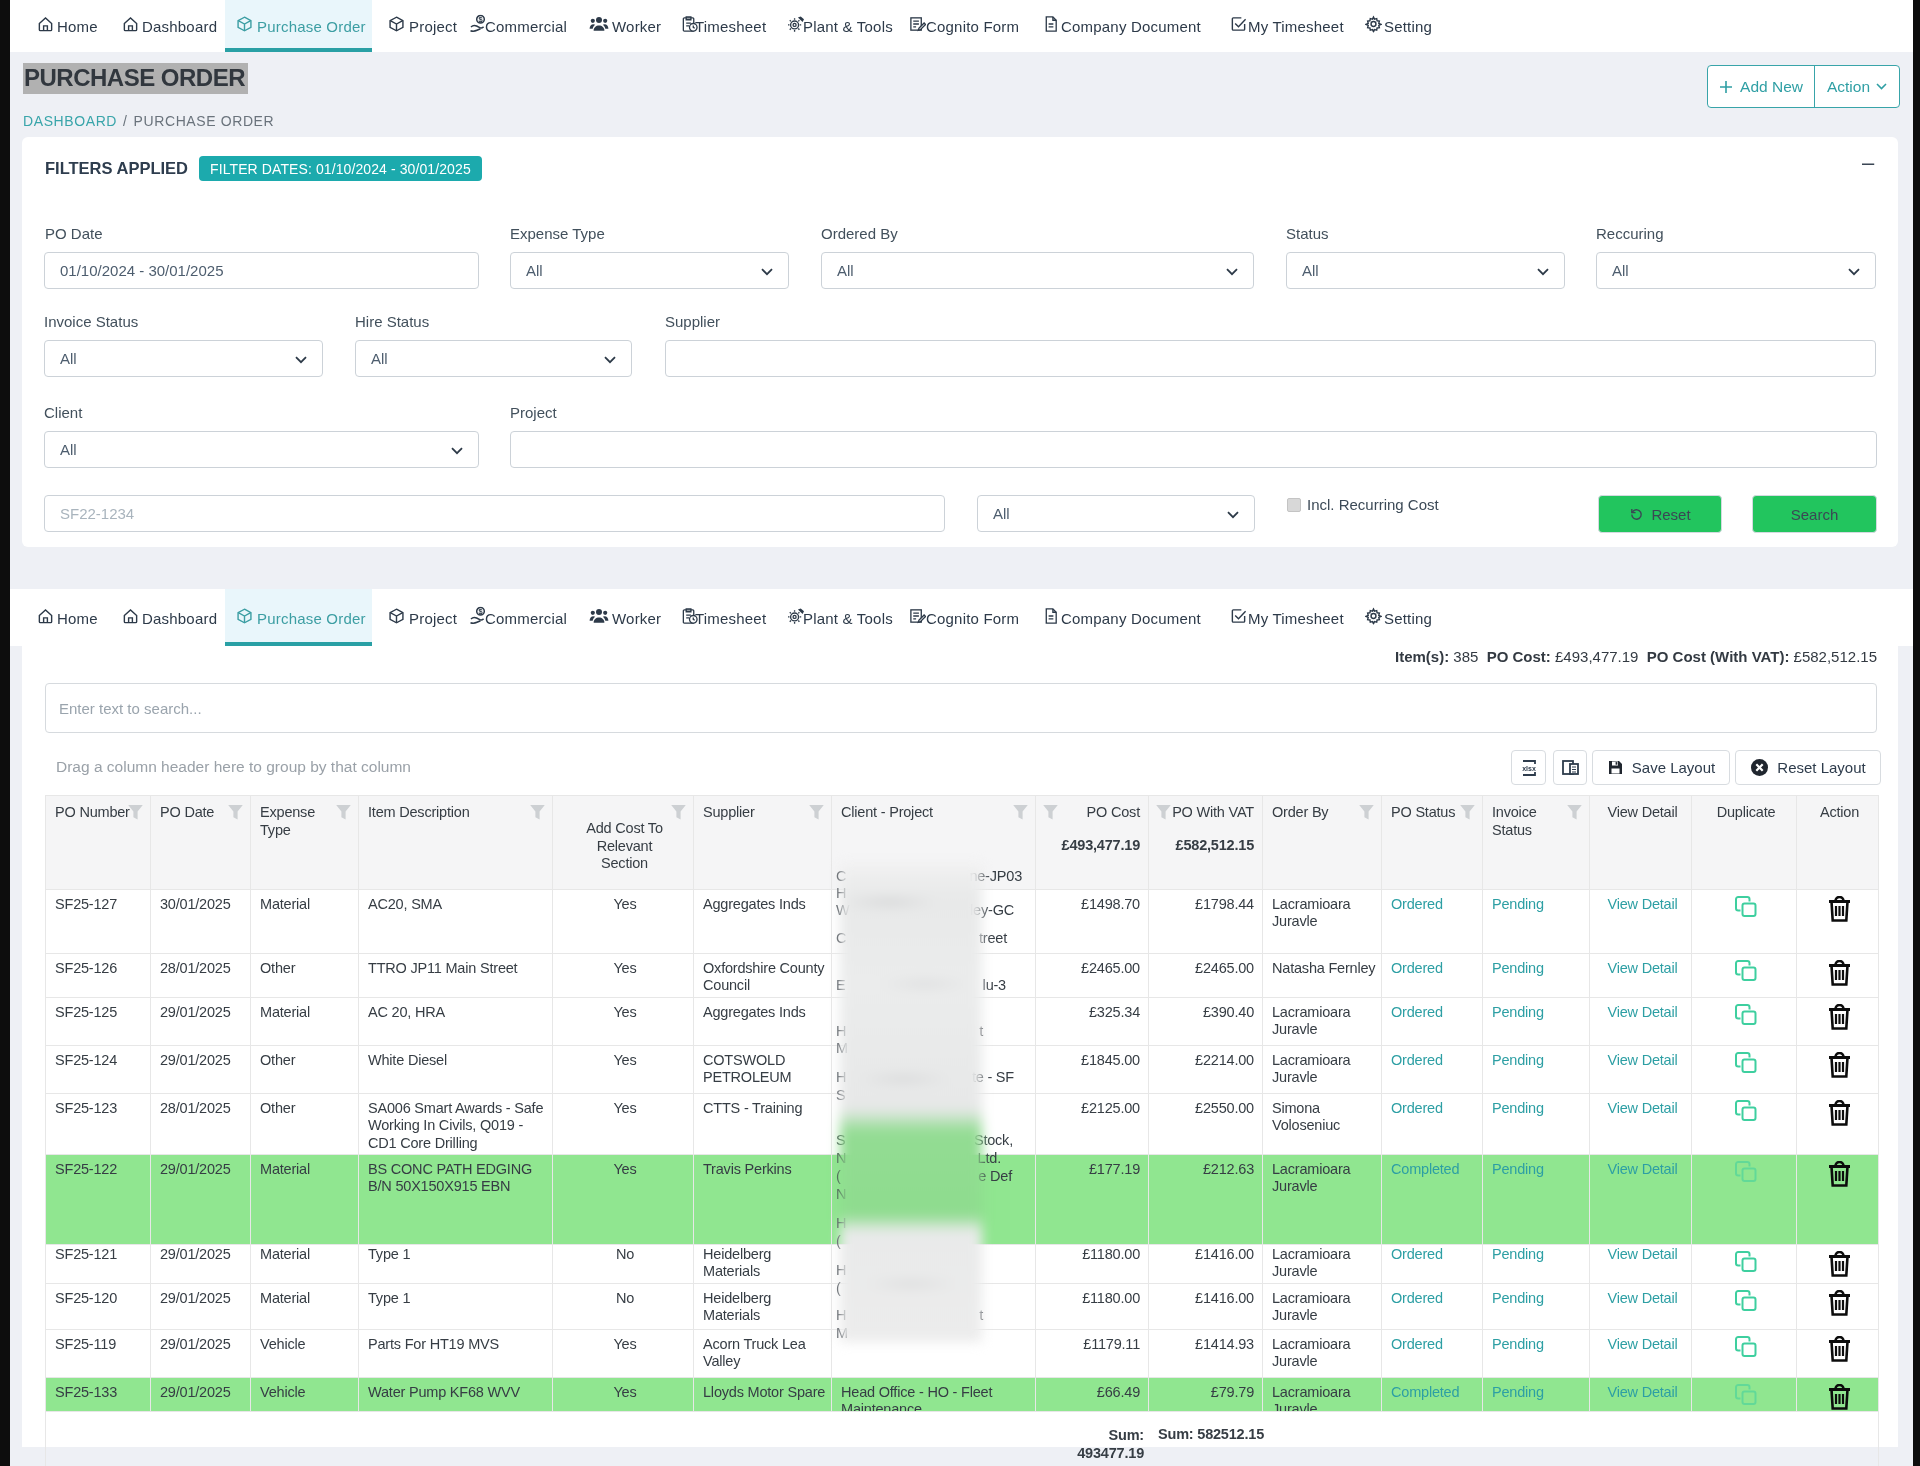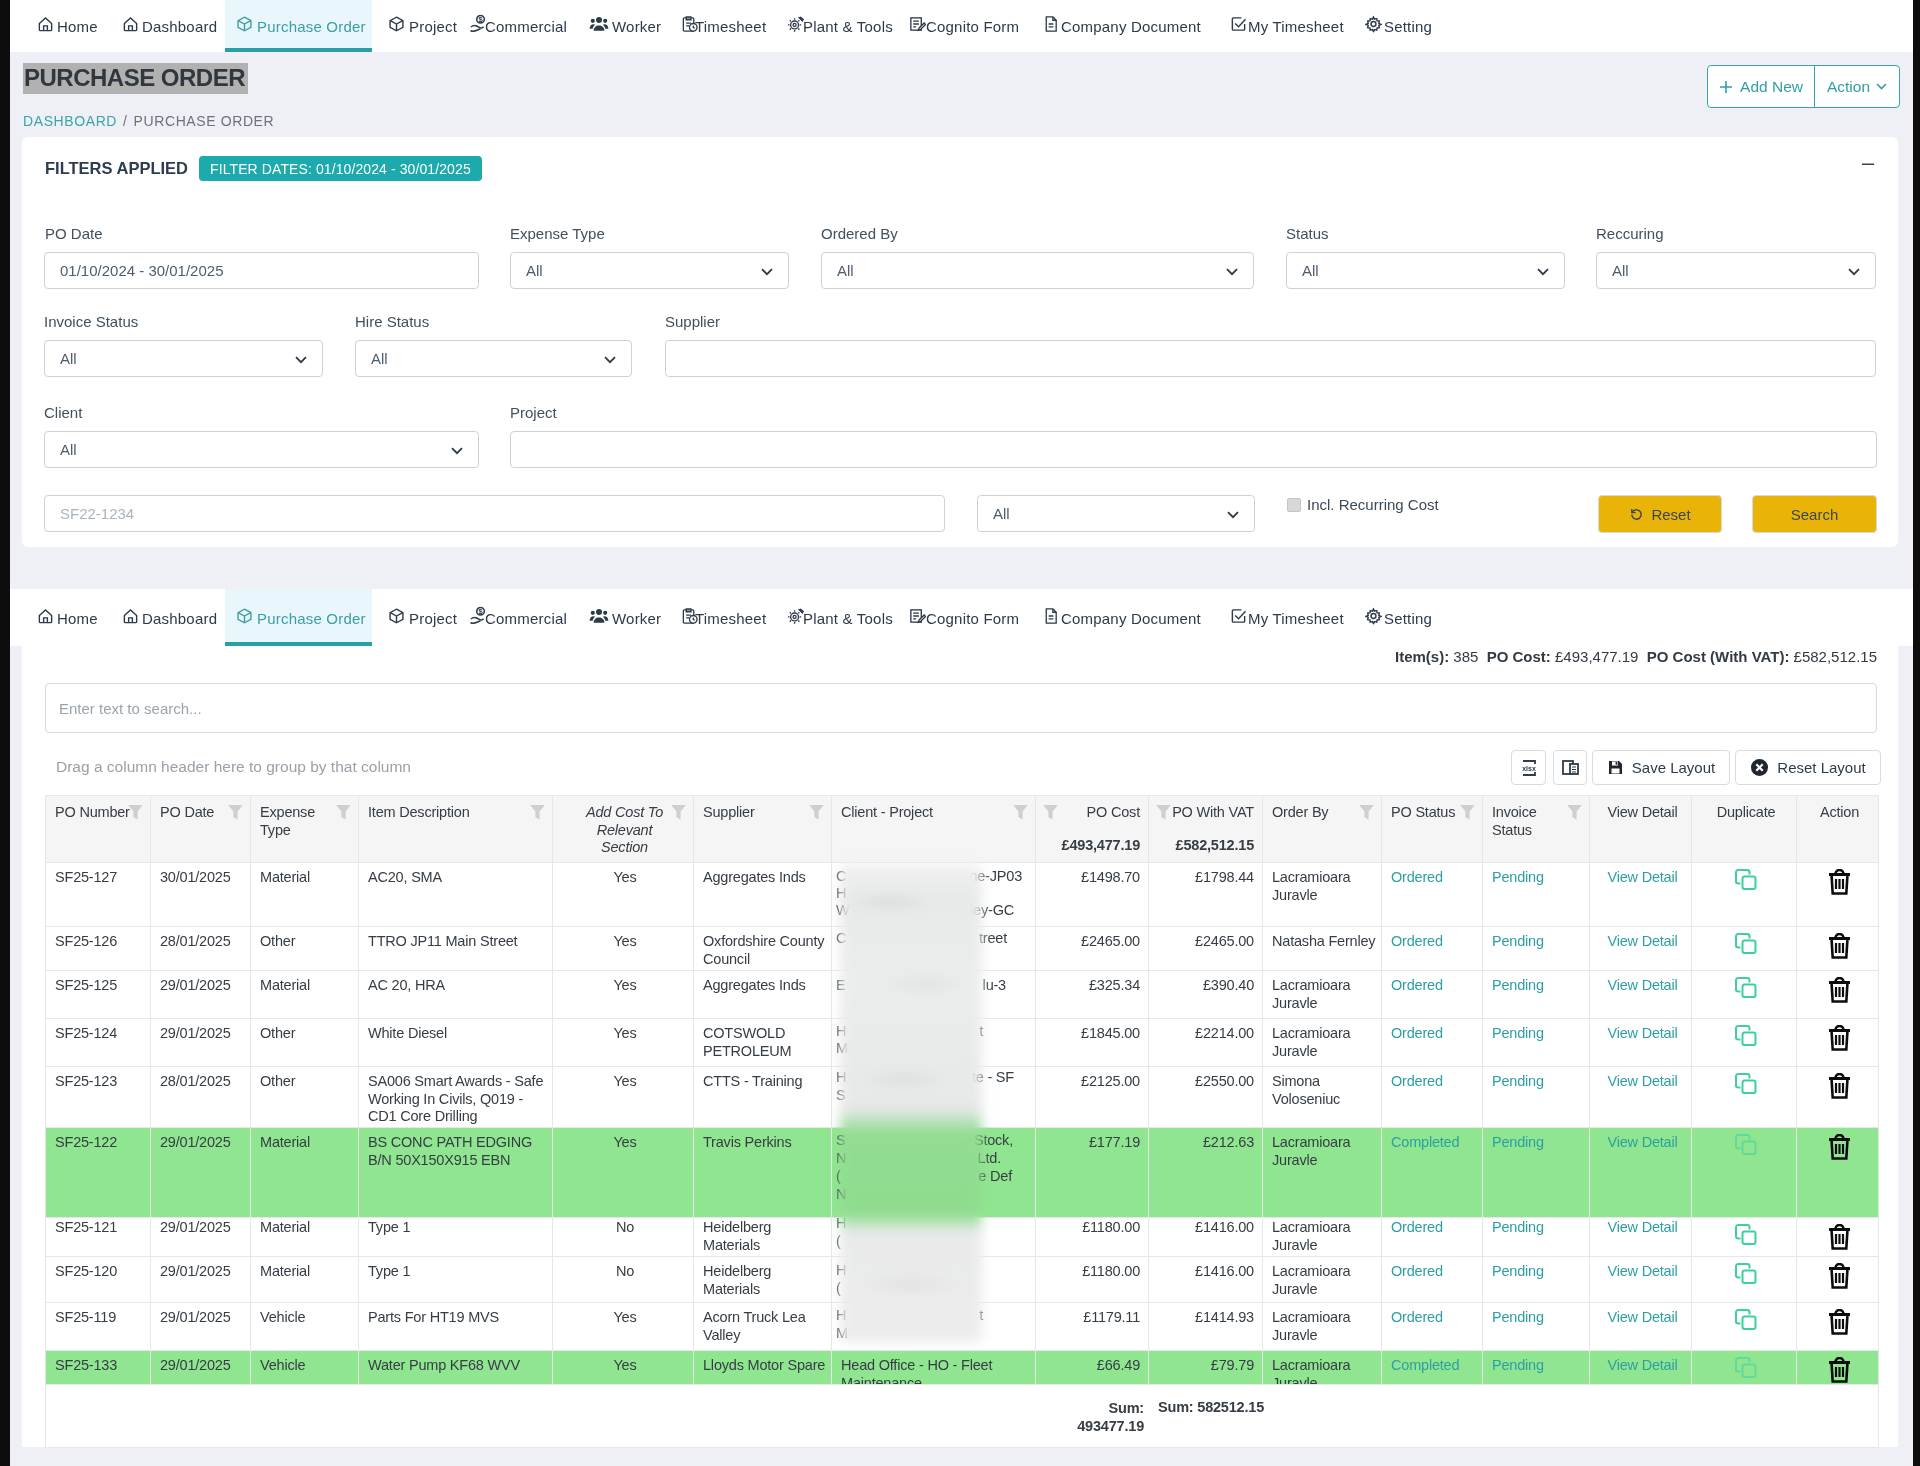--- a/index.html
+++ b/index.html
@@ -27,21 +27,21 @@
 
 
 .fcard { position:absolute; left:22px; top:137px; width:1876px; height:410px; background:#fff; border-radius:6px; }
 .fa-title { position:absolute; left:45px; top:159px; font-size:16.5px; font-weight:bold; letter-spacing:0px; color:#2e3d4e; }
 .fa-badge { position:absolute; left:199px; top:156px; height:25px; background:#1caaad; border-radius:4px; color:#fff; font-size:14px; letter-spacing:0.1px; display:flex; align-items:center; padding:0 11px; }
 .fa-min { position:absolute; left:1862px; top:150px; font-size:22px; color:#3a4654; }
 .flabel { position:absolute; font-size:15px; color:#42505c; }
 .finput { position:absolute; height:37px; border:1px solid #ccd2d8; border-radius:4px; background:#fff; font-size:15px; color:#4d5d6e; display:flex; align-items:center; padding:0 15px; }
 .fsel { position:absolute; height:37px; border:1px solid #ccd2d8; border-radius:4px; background:#fff; font-size:15px; color:#4d5d6e; display:flex; align-items:center; padding:0 15px; justify-content:space-between; }
 .fsel .chev { color:#2d3a48; }
-.fbtn { position:absolute; height:38px; border:1px solid #d4dae0; border-radius:4px; background:#eab308; color:#3b4754; font-size:15px; display:flex; align-items:center; justify-content:center; gap:7px; }
+.fbtn { position:absolute; height:38px; border:1px solid #d4dae0; border-radius:4px; background:#22c55e; color:#3b4754; font-size:15px; display:flex; align-items:center; justify-content:center; gap:7px; }
 .ph { color:#a9b4bd; }
 .fcheck { position:absolute; width:14px; height:14px; background:#d8d8d8; border:1px solid #c4c4c4; border-radius:2px; }
 
 
 .gcard { position:absolute; left:22px; top:646px; width:1876px; height:801px; background:#fff; }
 .itemsline { position:absolute; top:648px; right:43px; font-size:15px; color:#333a42; }
 .itemsline b { font-weight:bold; }
 .searchbox { position:absolute; left:45px; top:683px; width:1832px; height:50px; border:1px solid #d6dade; border-radius:4px; background:#fff; font-size:15px; color:#9aa4ad; display:flex; align-items:center; padding:0 13px; }
 .groupbar { position:absolute; left:56px; top:758px; font-size:15.5px; color:#9aa1a8; }
 .tbtn { position:absolute; top:750px; height:35px; border:1px solid #d8dce0; border-radius:4px; background:#fff; color:#2e3c4c; font-size:15px; display:flex; align-items:center; justify-content:center; gap:8px; }
@@ -50,21 +50,21 @@
 table.grid { position:absolute; left:45px; top:795px; width:1832px; border-collapse:separate; border-spacing:0; table-layout:fixed; font-size:14.5px; letter-spacing:-0.2px; color:#363d44; border:1px solid #e7e7e7; }
 table.grid th, table.grid td { border-right:1px solid #e7e7e7; border-bottom:1px solid #e7e7e7; vertical-align:top; padding:6px 5px 0 9px; line-height:17.5px; font-weight:normal; text-align:left; overflow:hidden; }
 table.grid th:last-child, table.grid td:last-child { border-right:none; }
 table.grid tfoot td { border:none; }
 table.grid th { position:relative; padding-top:8px; background:#f5f5f6; }
 table.grid td.num, table.grid th.num { text-align:right; padding-right:8px; } table.grid th.num { padding-left:18px; white-space:nowrap; }
 table.grid td.ctr, table.grid th.ctr { text-align:center; }
 table.grid td.teal { color:#2d9fa4; }
 table.grid td.ctr.teal { color:#2d9fa4; }
 .hdr { display:block; padding-right:14px; }
-.hdr3 { display:block; width:86px; margin:0 auto;font-style:italic; }
+.hdr3 { display:block; width:86px; margin:16px auto; }
 tr.green .dupico { opacity:0.55; }
 .clip { height:27px; overflow:hidden; }
 tr.green td { background:#90e690; }
 .funnel { position:absolute; top:8px; right:6px; }
 .funnelL { position:absolute; top:8px; left:6px; }
 .tot { font-weight:bold; position:absolute; right:8px; top:41px; }
 tfoot td { border:none; }
 table.grid td.sumr { text-align:right; font-weight:bold; padding-top:14px; line-height:18px; }
 table.grid td.suml { font-weight:bold; padding-top:14px; white-space:nowrap; overflow:visible; }
 

